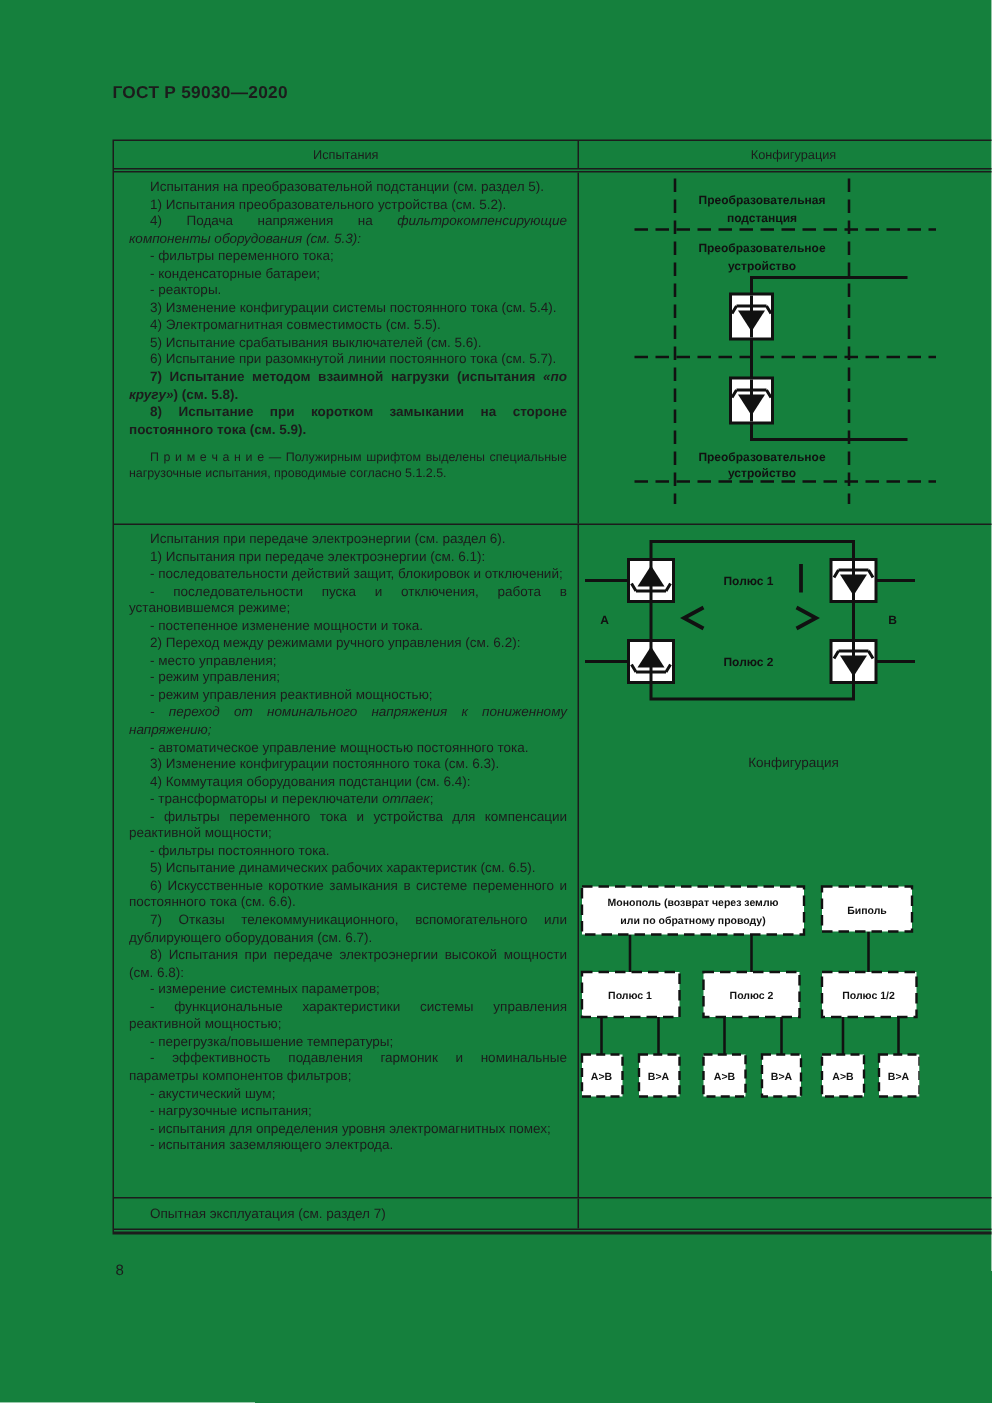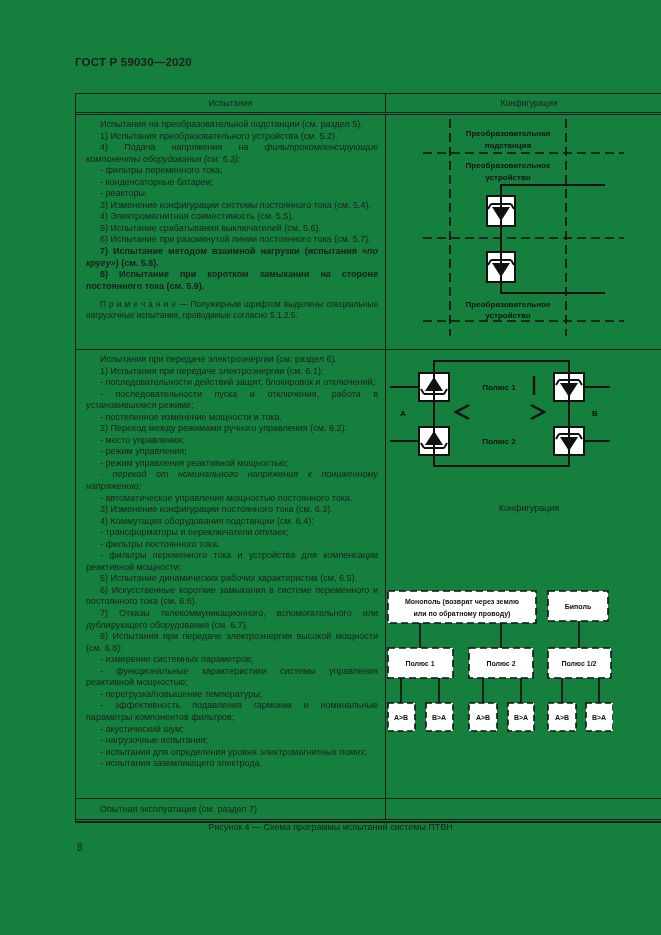--- a/index.html
+++ b/index.html
@@ -111,22 +111,22 @@
           <p class="para"><span class="s-n">- постепенное изменение мощности и тока.</span></p>
           <p class="para"><span class="s-n">2) Переход между режимами ручного управления (см. 6.2):</span></p>
           <p class="para"><span class="s-n">- место управления;</span></p>
           <p class="para"><span class="s-n">- режим управления;</span></p>
           <p class="para"><span class="s-n">- режим управления реактивной мощностью;</span></p>
           <p class="para"><span class="s-i">- переход от номинального напряжения к пониженному напряжению;</span></p>
           <p class="para"><span class="s-n">- автоматическое управление мощностью постоянного тока.</span></p>
           <p class="para"><span class="s-n">3) Изменение конфигурации постоянного тока (см. 6.3).</span></p>
           <p class="para"><span class="s-n">4) Коммутация оборудования подстанции (см. 6.4):</span></p>
           <p class="para"><span class="s-n">- трансформаторы и переключатели </span><span class="s-i">отпаек</span><span class="s-n">;</span></p>
+          <p class="para"><span class="s-n">- фильтры переменного тока и устройства для компенсации реактивной мощности;</span></p>
           <p class="para"><span class="s-n">- фильтры постоянного тока.</span></p>
-          <p class="para"><span class="s-n">- фильтры переменного тока и устройства для компенсации реактивной мощности;</span></p>
           <p class="para"><span class="s-n">5) Испытание динамических рабочих характеристик (см. 6.5).</span></p>
           <p class="para"><span class="s-n">6) Искусственные короткие замыкания в системе переменного и постоянного тока (см. 6.6).</span></p>
           <p class="para"><span class="s-n">7) Отказы телекоммуникационного, вспомогательного или дублирующего оборудования (см. 6.7).</span></p>
           <p class="para"><span class="s-n">8) Испытания при передаче электроэнергии высокой мощности (см. 6.8):</span></p>
           <p class="para"><span class="s-n">- измерение системных параметров;</span></p>
           <p class="para"><span class="s-n">- функциональные характеристики системы управления реактивной мощностью;</span></p>
           <p class="para"><span class="s-n">- перегрузка/повышение температуры;</span></p>
           <p class="para"><span class="s-n">- эффективность подавления гармоник и номинальные параметры компонентов фильтров;</span></p>
           <p class="para"><span class="s-n">- акустический шум;</span></p>
           <p class="para"><span class="s-n">- нагрузочные испытания;</span></p>
@@ -206,16 +206,15 @@
 
     <div class="trow row3">
       <div class="cell-l">
         <p class="para">Опытная эксплуатация (см. раздел 7)</p>
       </div>
       <div class="cell-r"></div>
     </div>
 
   </div>
 
-  <div class="caption">Рисунок 4 — Схема программы испытаний системы ПТВН</div>
   <div class="page-num">8</div>
 
 </div>
 
 </body></html>

